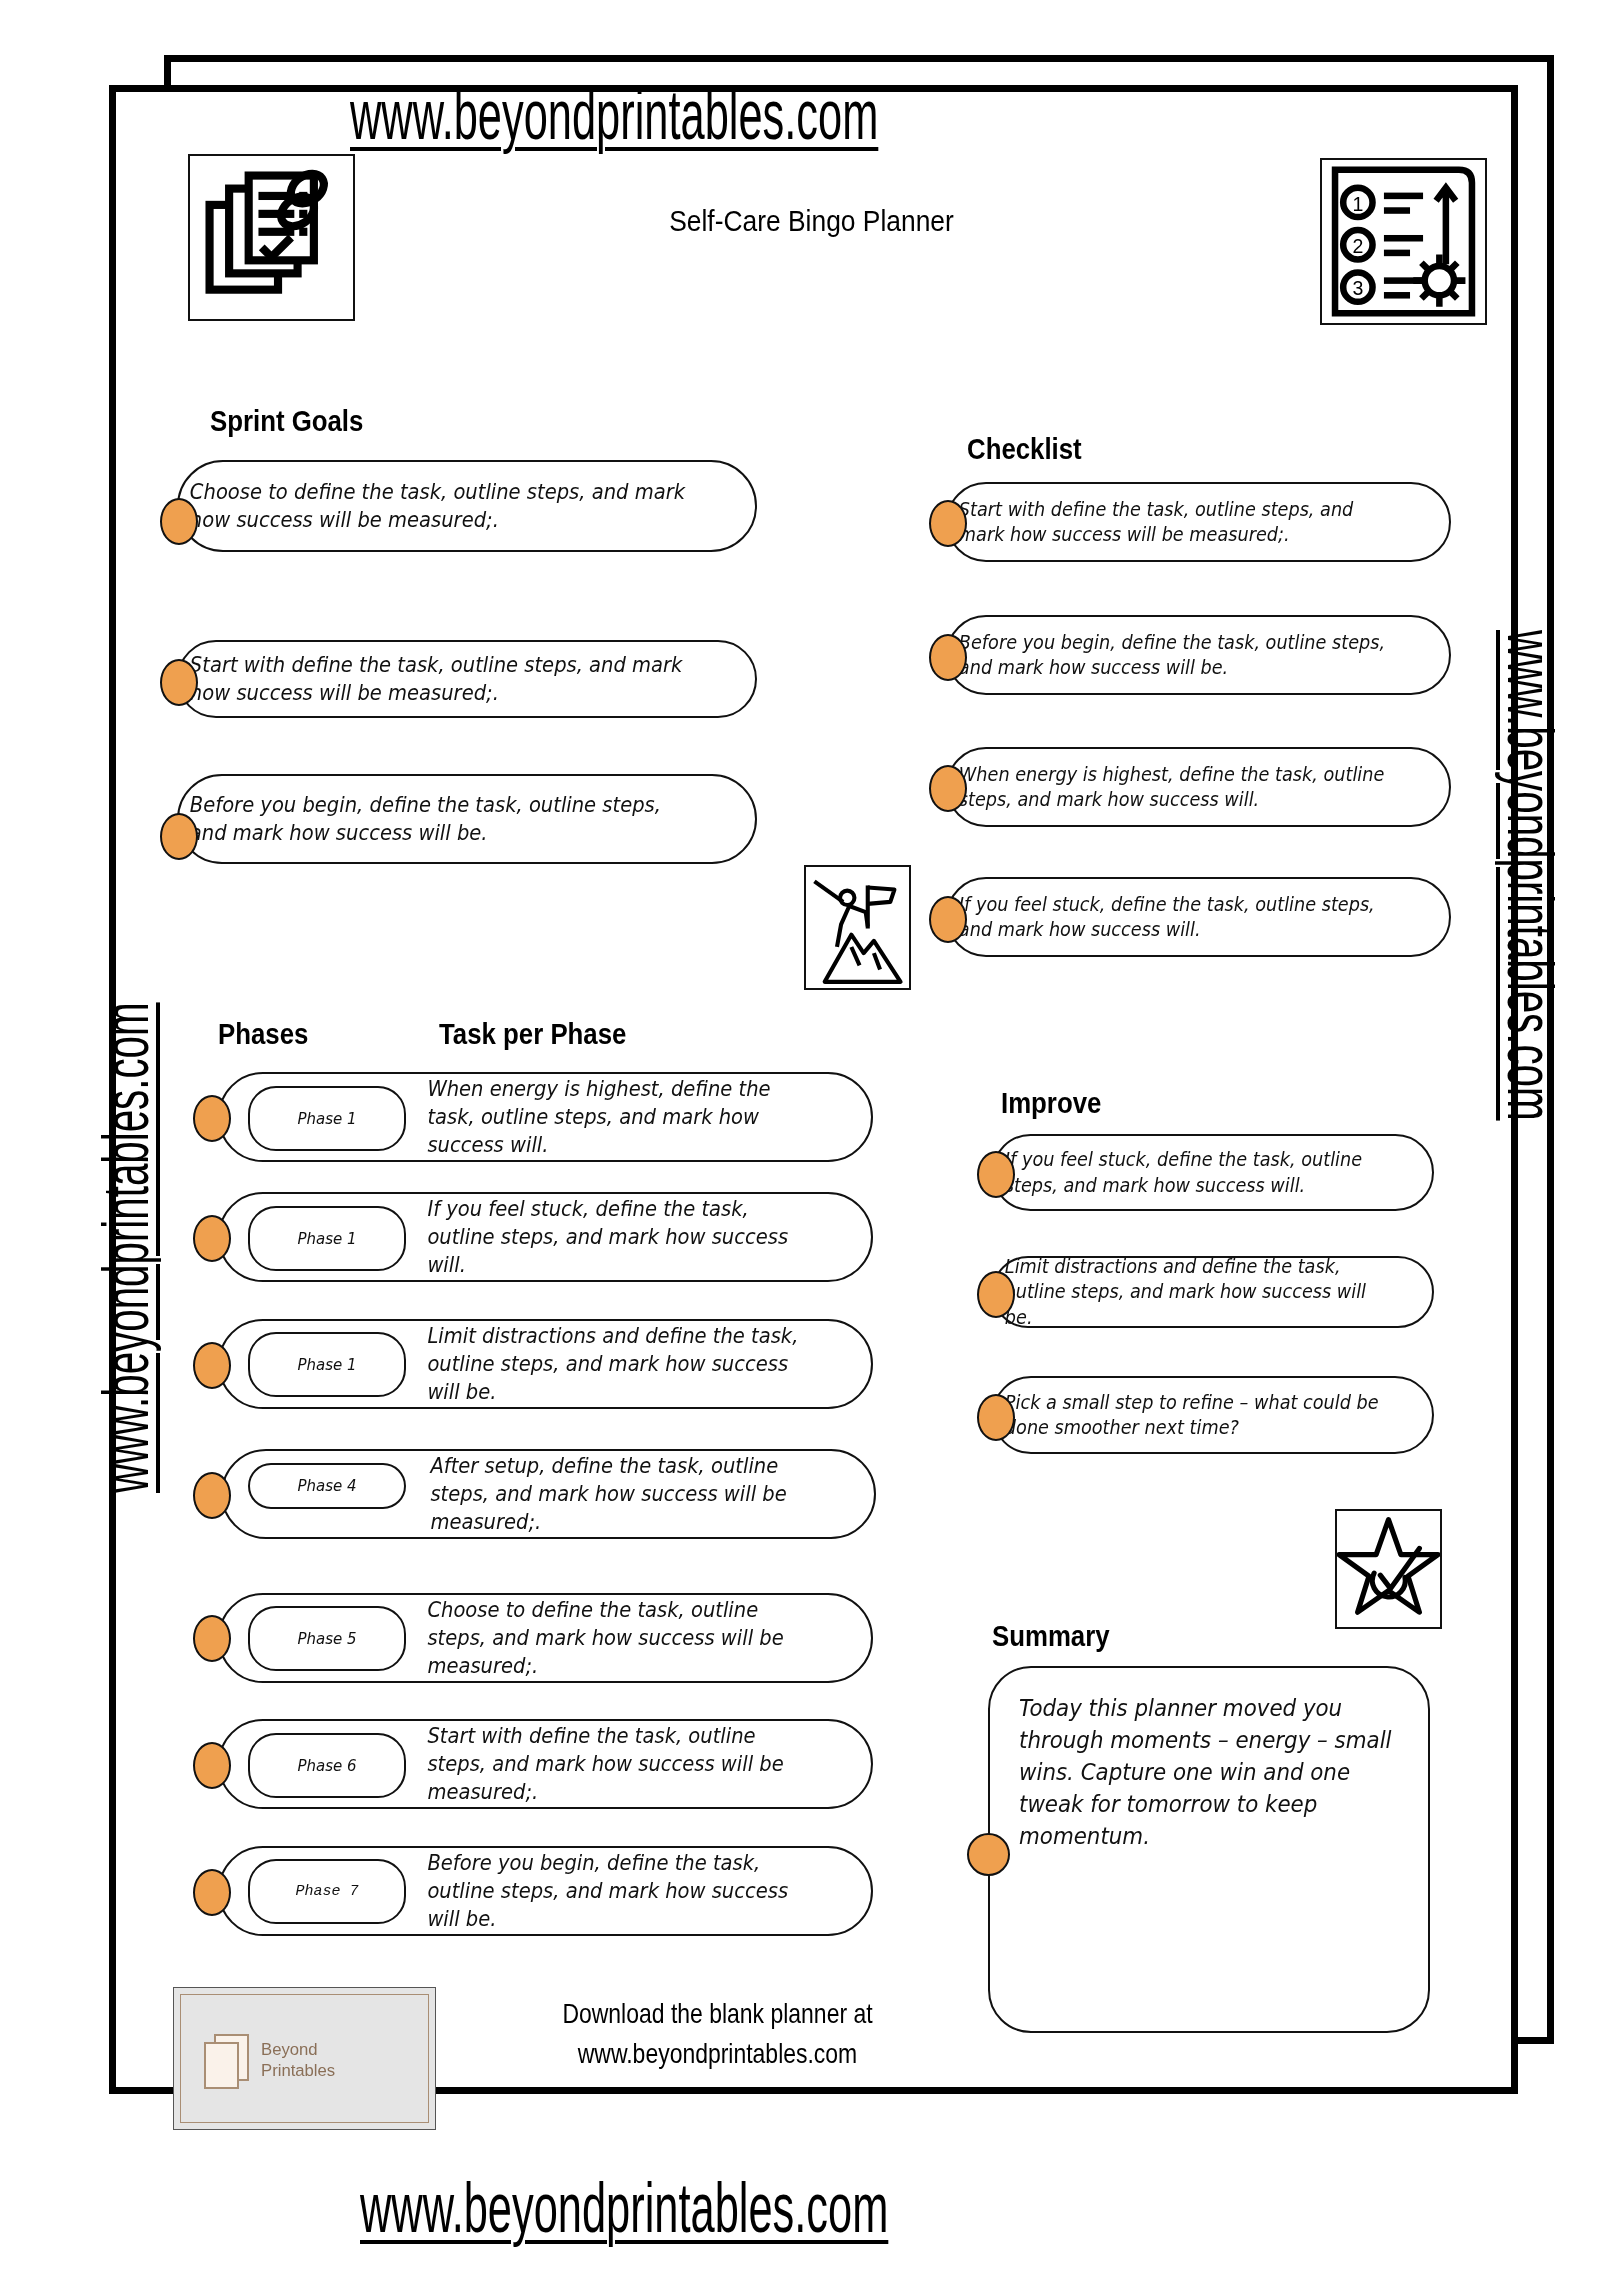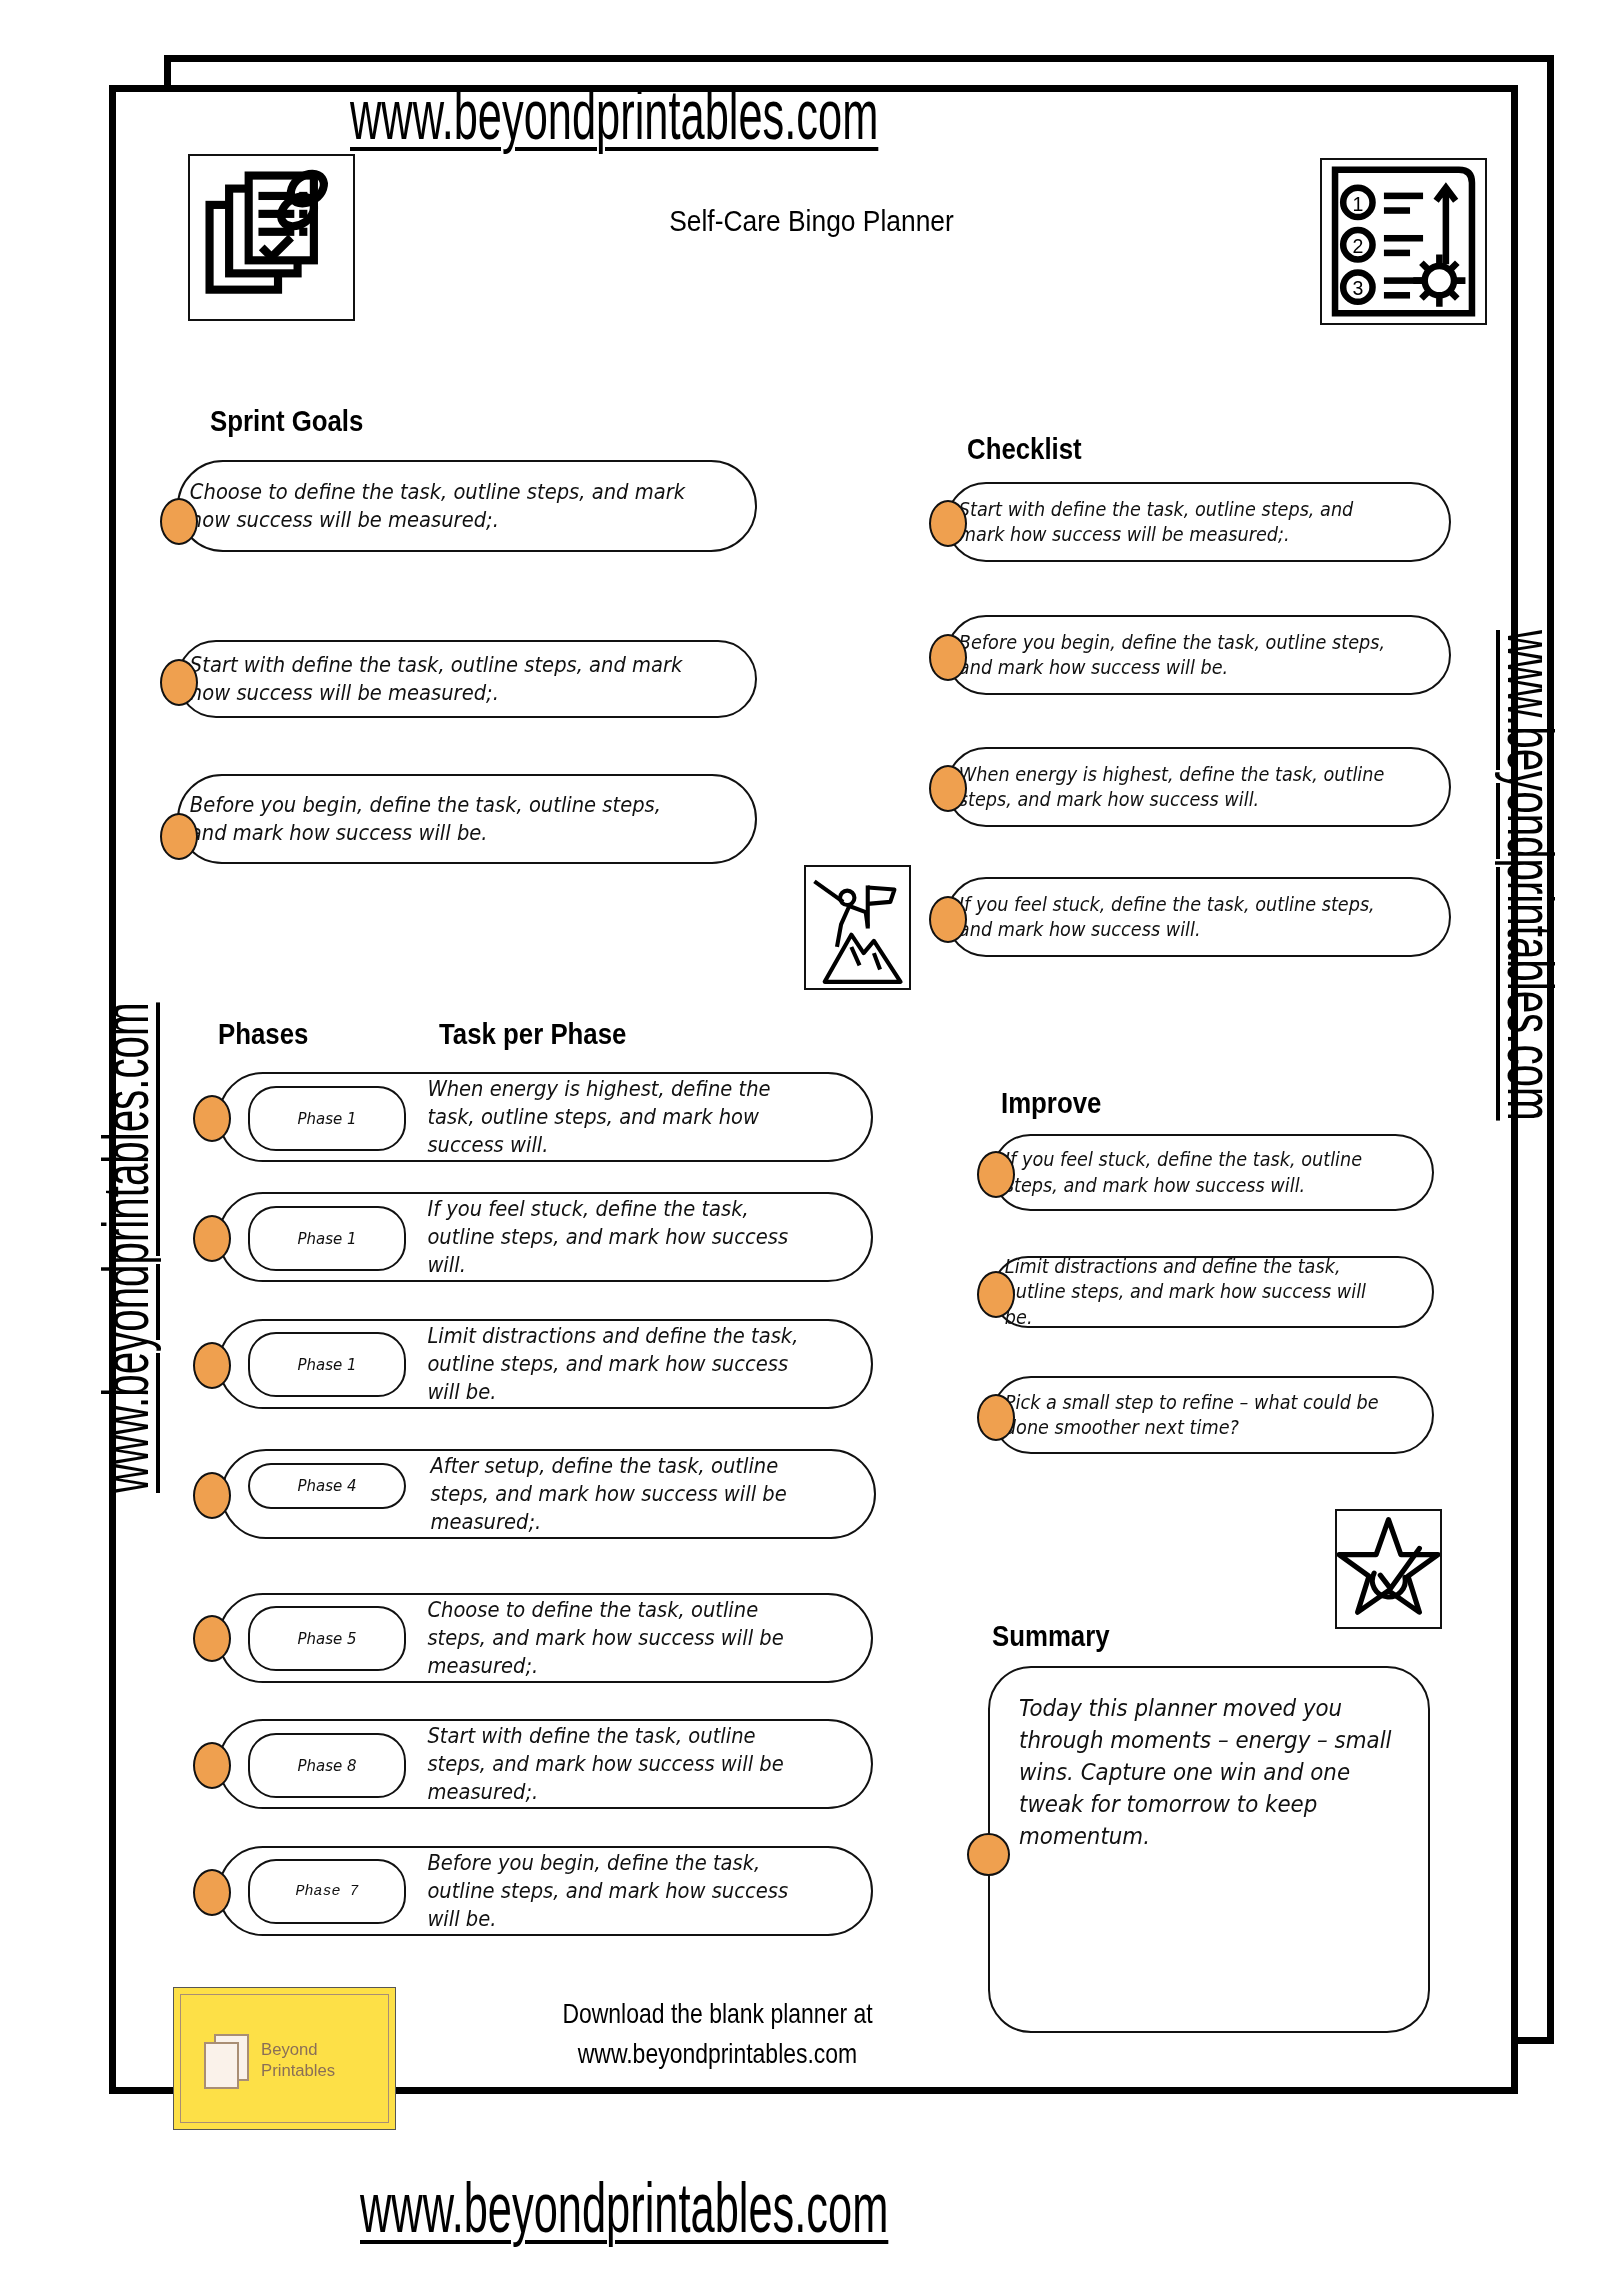--- a/index.html
+++ b/index.html
@@ -188,22 +188,22 @@
     color: #111;
     z-index: 7;
     transform: scaleX(0.95);
     transform-origin: 0 0;
   }
 
   
   .logo-badge {
     position: absolute;
     left: 173px; top: 1987px;
-    width: 223px; height: 143px;
-    background: #fde047;
+    width: 263px; height: 143px;
+    background: #e5e5e5;
     border: 1.7px solid #555;
     box-sizing: border-box;
     z-index: 7;
   }
   .logo-badge-inner {
     position: absolute;
     left: 5.8px; top: 5.8px; right: 5.8px; bottom: 5.8px;
     border: 1.7px solid #A98E74;
     box-sizing: border-box;
   }
@@ -389,21 +389,21 @@
 
 <div class="pill" style="left:218px;top:1593px;width:655px;height:90px;">
   <div class="pill-text" style="padding-left:223px;width:150%;">Choose to define the task, outline steps, and mark how success will be measured;.</div>
 </div>
 <div class="phase-label" style="left:248px;top:1606px;width:158px;height:65px;">Phase 5</div>
 <div class="bullet" style="left:193px;top:1615px;"></div>
 
 <div class="pill" style="left:218px;top:1719px;width:655px;height:90px;">
   <div class="pill-text" style="padding-left:223px;width:150%;">Start with define the task, outline steps, and mark how success will be measured;.</div>
 </div>
-<div class="phase-label" style="left:248px;top:1733px;width:158px;height:65px;">Phase 8</div>
+<div class="phase-label" style="left:248px;top:1733px;width:158px;height:65px;">Phase 6</div>
 <div class="bullet" style="left:193px;top:1742px;"></div>
 
 <div class="pill" style="left:218px;top:1846px;width:655px;height:90px;">
   <div class="pill-text" style="padding-left:223px;width:150%;">Before you begin, define the task, outline steps, and mark how success will be.</div>
 </div>
 <div class="phase-label" style="left:248px;top:1859px;width:158px;height:65px;font-family:Liberation Mono, monospace;">Phase 7</div>
 <div class="bullet" style="left:193px;top:1869px;"></div>
 
 <h2 class="heading" id="h-improve">Improve</h2>
 

